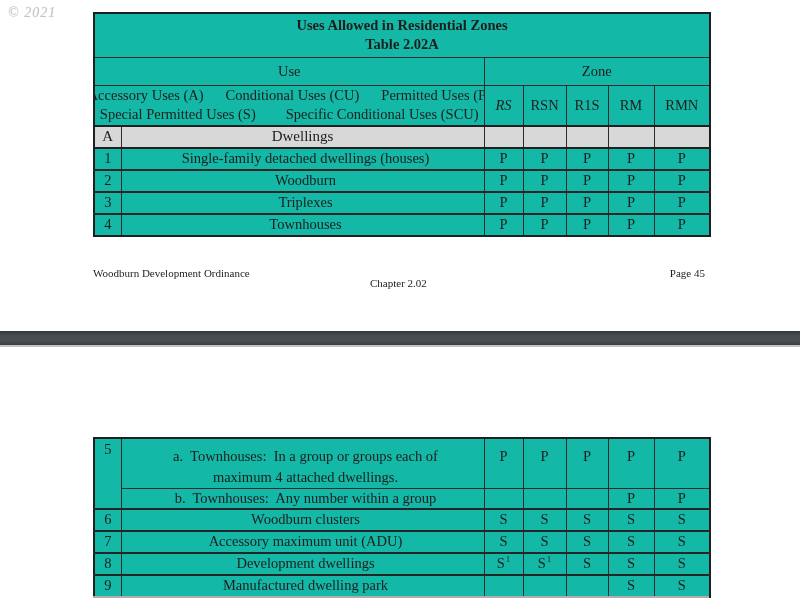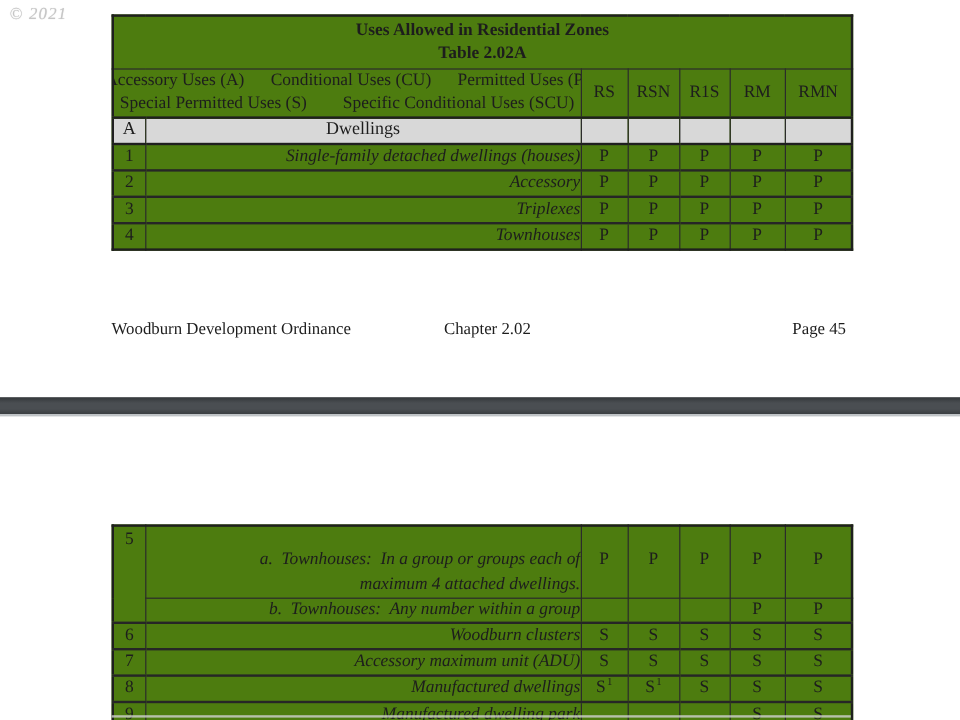--- a/index.html
+++ b/index.html
@@ -15,21 +15,21 @@
     position: absolute; left: 8px; top: 5px;
     font-size: 14px; font-style: italic;
     color: #c6c6c6; letter-spacing: 1px;
     text-shadow: 0 0 1px #dcdcdc;
   }
   table.doc-table {
     position: absolute; left: 93px;
     width: 616px;
     border-collapse: collapse;
     table-layout: fixed;
-    background: #4d7c0f;
+    background: #14b8a6;
   }
   table.doc-table td {
     border: 1px solid #2b2b2b;
     overflow: hidden;
     font-size: 14.5px;
     color: #1d1d1d;
   }
   table.top-table { top: 12px; }
   table.bottom-table { top: 437px; }
   table.doc-table { border: 2px solid #1f1f1f; }
@@ -52,49 +52,49 @@
     text-align: center;
     font-size: 12.5px;
     line-height: 1.35;
     border-bottom: 2px solid #1f1f1f;
   }
   .legend-line { display: flex; justify-content: center; gap: 22px; white-space: nowrap; }
   td.zone-head {
     text-align: center; font-size: 15px;
     border-bottom: 2px solid #1f1f1f;
   }
-  td.zone-head.italic { }
+  td.zone-head.italic { font-style: italic; }
   tr.section-row td {
     height: 22px;
     background: #d8d8d8;
     border-top: 2px solid #1f1f1f;
     border-bottom: 2px solid #1f1f1f;
     text-align: center;
     font-size: 15px;
   }
   tr.data-row td { height: 22px; border-top: 2px solid #262626; }
   td.num { text-align: center; }
-  td.use { text-align: right; padding-left: 6px; font-style: italic; }
+  td.use { text-align: center; padding-left: 6px; }
   td.val { text-align: center; }
   td.two-line {
     height: 44px;
     vertical-align: top;
     line-height: 1.45;
-    padding-top: 17px;
+    padding-top: 7px;
   }
   td.rowspan-num { vertical-align: top; text-align: center; padding-top: 2px; }
   tr.sub-row td { height: 20px; border-top: 1px solid #2b2b2b; }
   sup { font-size: 9px; vertical-align: super; line-height: 0; margin-left: 1px; }
   .page-footer {
     position: absolute; left: 93px; top: 267px;
     width: 616px; height: 18px;
-    font-size: 14px;
+    font-size: 11px;
   }
   .page-footer .f-left   { position: absolute; left: 0; }
-  .page-footer .f-center { position: absolute; left: 277px; }
+  .page-footer .f-center { position: absolute; left: 277px; margin-top: 10px; }
   .page-footer .f-right  { position: absolute; right: 4px; }
   .divider-bar {
     position: absolute; left: 0; top: 331px;
     width: 800px; height: 16px;
     background: linear-gradient(180deg, #33373a 0%, #4a4e52 35%, #4a4e52 70%, #3a3e41 100%);
     border-bottom: 2px solid #bfc3c6;
   }
   .cutoff-line {
     position: absolute; left: 93px; top: 596px;
     width: 616px; height: 2px;
@@ -115,20 +115,24 @@
       <col style="width:42px">
       <col style="width:46px">
       <col style="width:56px">
   </colgroup>
   <tbody>
       <tr>
     <td class="title-cell" colspan="7">
       <div>Uses Allowed in Residential Zones</div>
       <div>Table 2.02A</div>
     </td>
+  </tr>
+  <tr>
+    <td class="head-cell" colspan="2">Use</td>
+    <td class="head-cell" colspan="5">Zone</td>
   </tr>
   <tr>
     <td class="legend-cell" colspan="2">
       <div class="legend-line">
         <span>Accessory Uses (A)</span>
         <span>Conditional Uses (CU)</span>
         <span>Permitted Uses (P)</span>
       </div>
       <div class="legend-line" style="gap:30px;align-items:center;">
         <span>Special Permitted Uses (S)</span>
@@ -154,21 +158,21 @@
     <td class="num">1</td>
     <td class="use">Single-family detached dwellings (houses)</td>
     <td class="val">P</td>
     <td class="val">P</td>
     <td class="val">P</td>
     <td class="val">P</td>
     <td class="val">P</td>
   </tr>
   <tr class="data-row">
     <td class="num">2</td>
-    <td class="use">Accessory</td>
+    <td class="use">Woodburn</td>
     <td class="val">P</td>
     <td class="val">P</td>
     <td class="val">P</td>
     <td class="val">P</td>
     <td class="val">P</td>
   </tr>
   <tr class="data-row">
     <td class="num">3</td>
     <td class="use">Triplexes</td>
     <td class="val">P</td>
@@ -241,21 +245,21 @@
     <td class="num">7</td>
     <td class="use">Accessory maximum unit (ADU)</td>
     <td class="val">S</td>
     <td class="val">S</td>
     <td class="val">S</td>
     <td class="val">S</td>
     <td class="val">S</td>
   </tr>
   <tr class="data-row">
     <td class="num">8</td>
-    <td class="use">Manufactured dwellings</td>
+    <td class="use">Development dwellings</td>
     <td class="val"><span>S</span><sup>1</sup></td>
     <td class="val"><span>S</span><sup>1</sup></td>
     <td class="val">S</td>
     <td class="val">S</td>
     <td class="val">S</td>
   </tr>
   <tr class="data-row">
     <td class="num">9</td>
     <td class="use">Manufactured dwelling park</td>
     <td class="val"></td>

